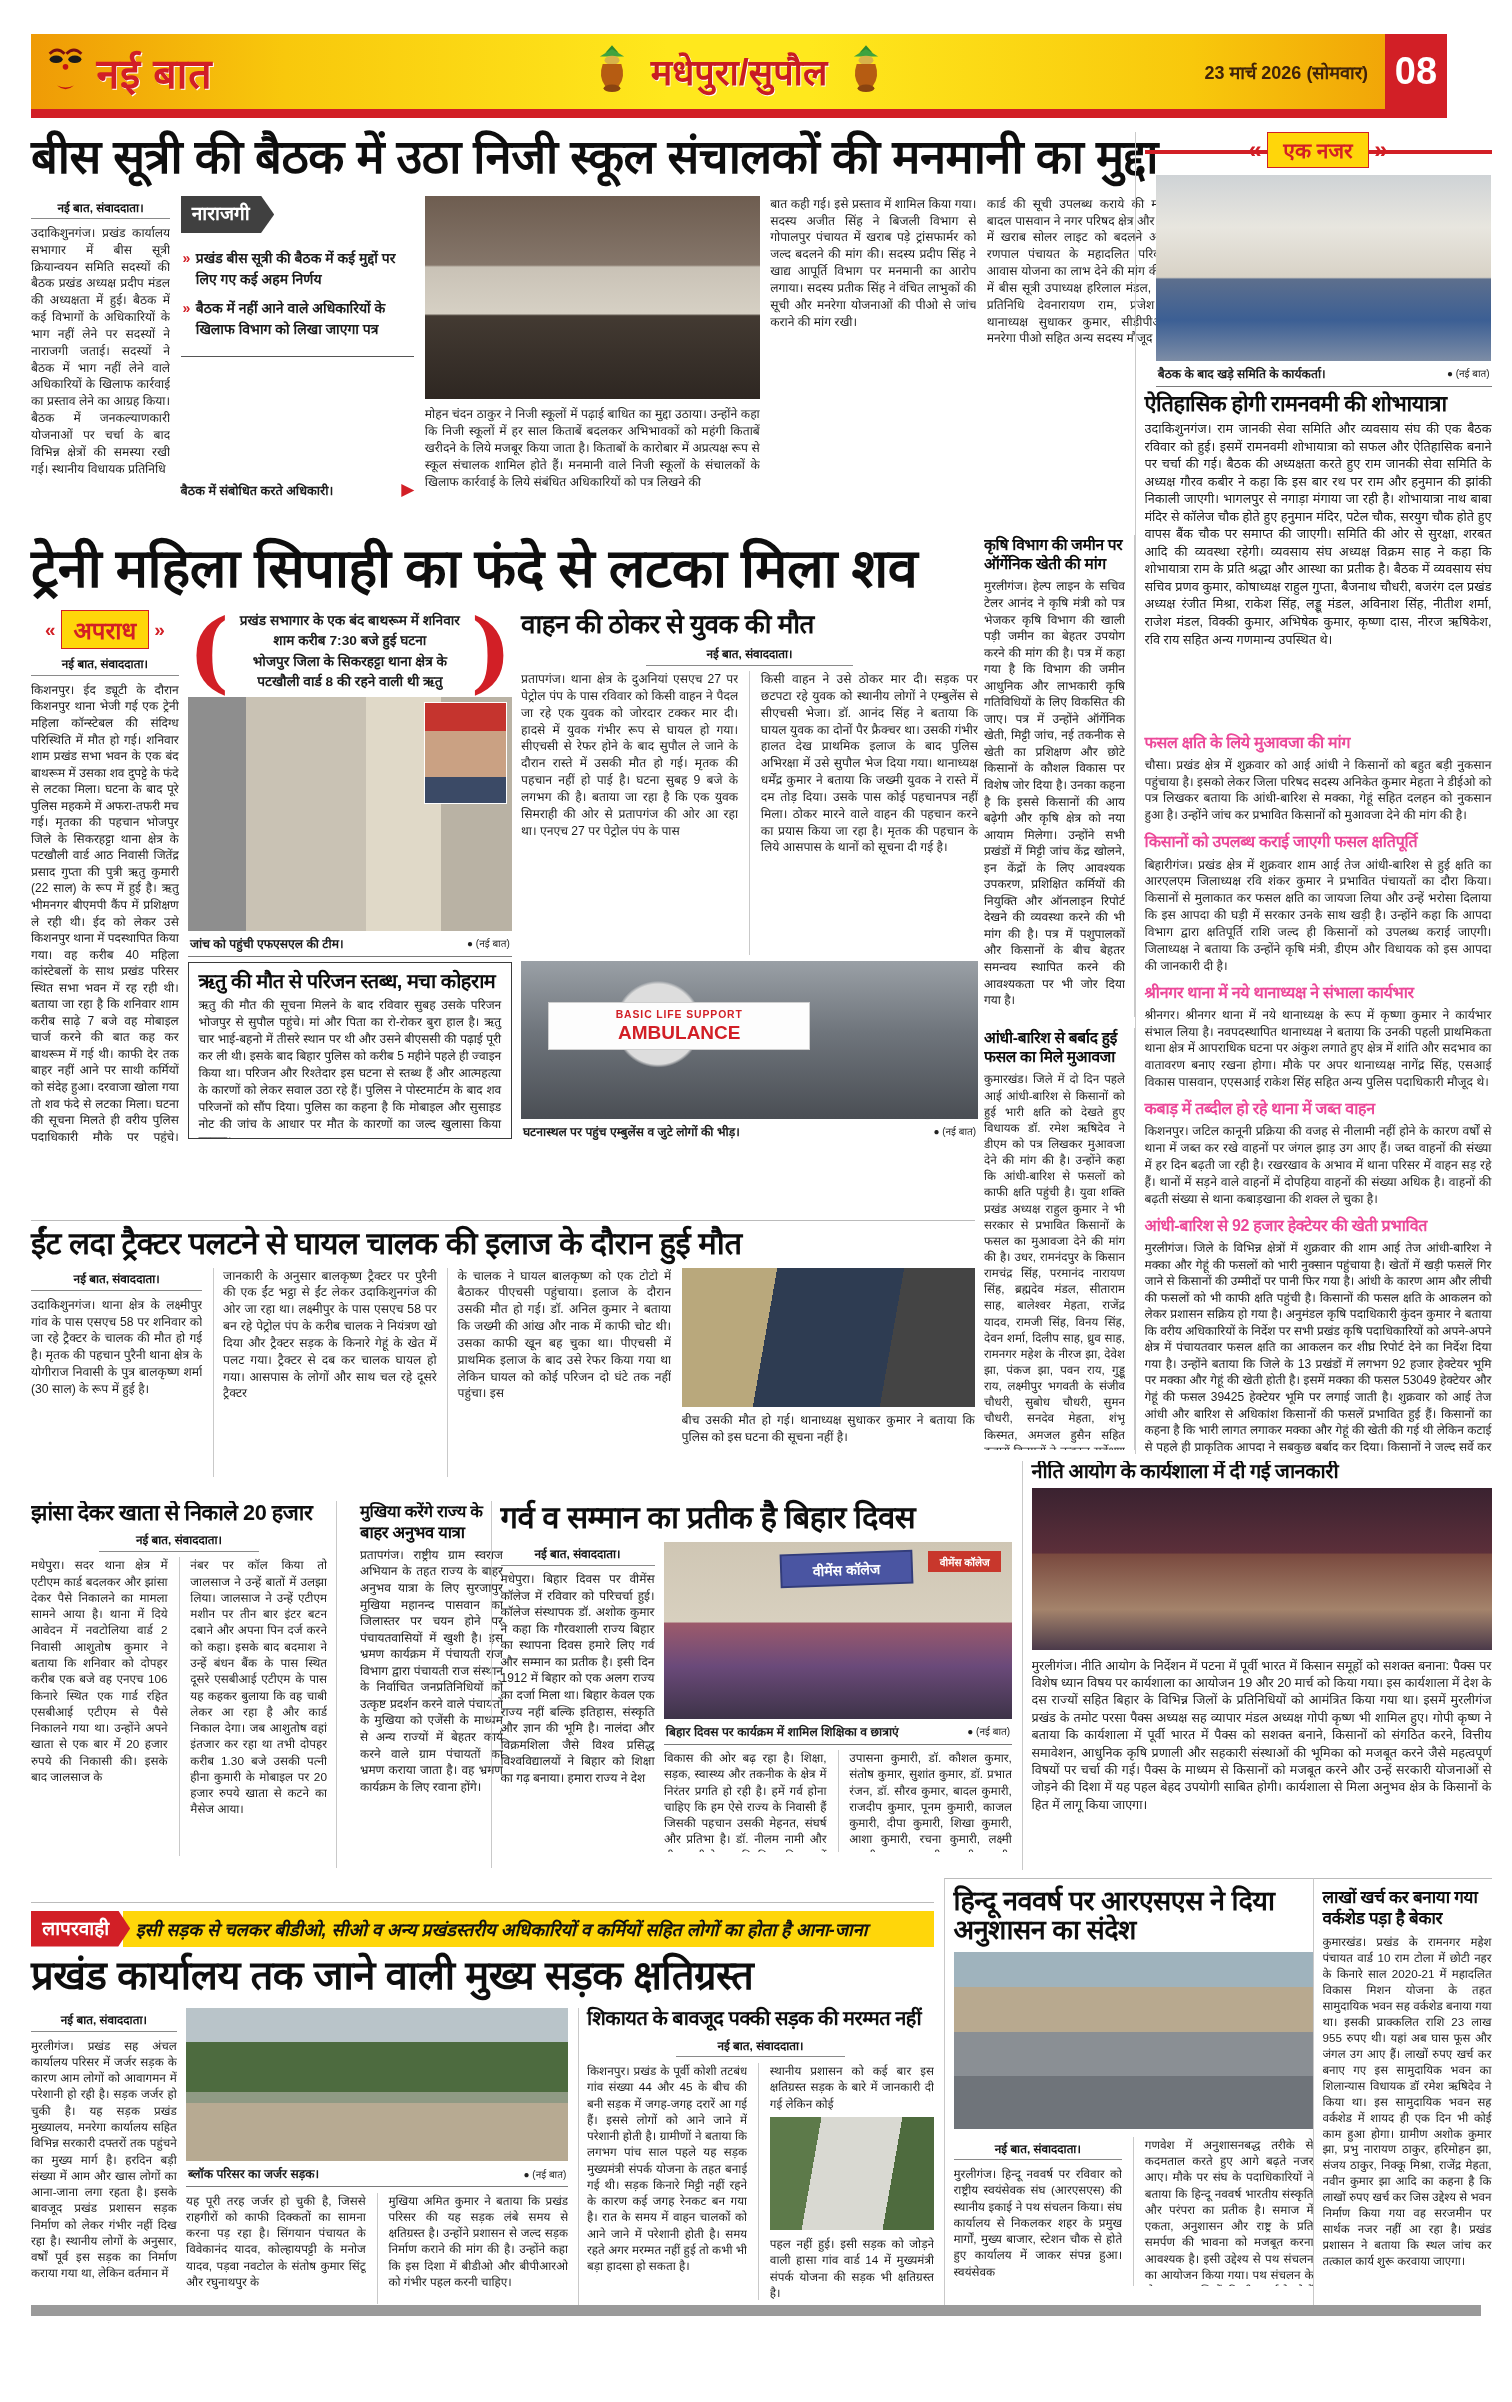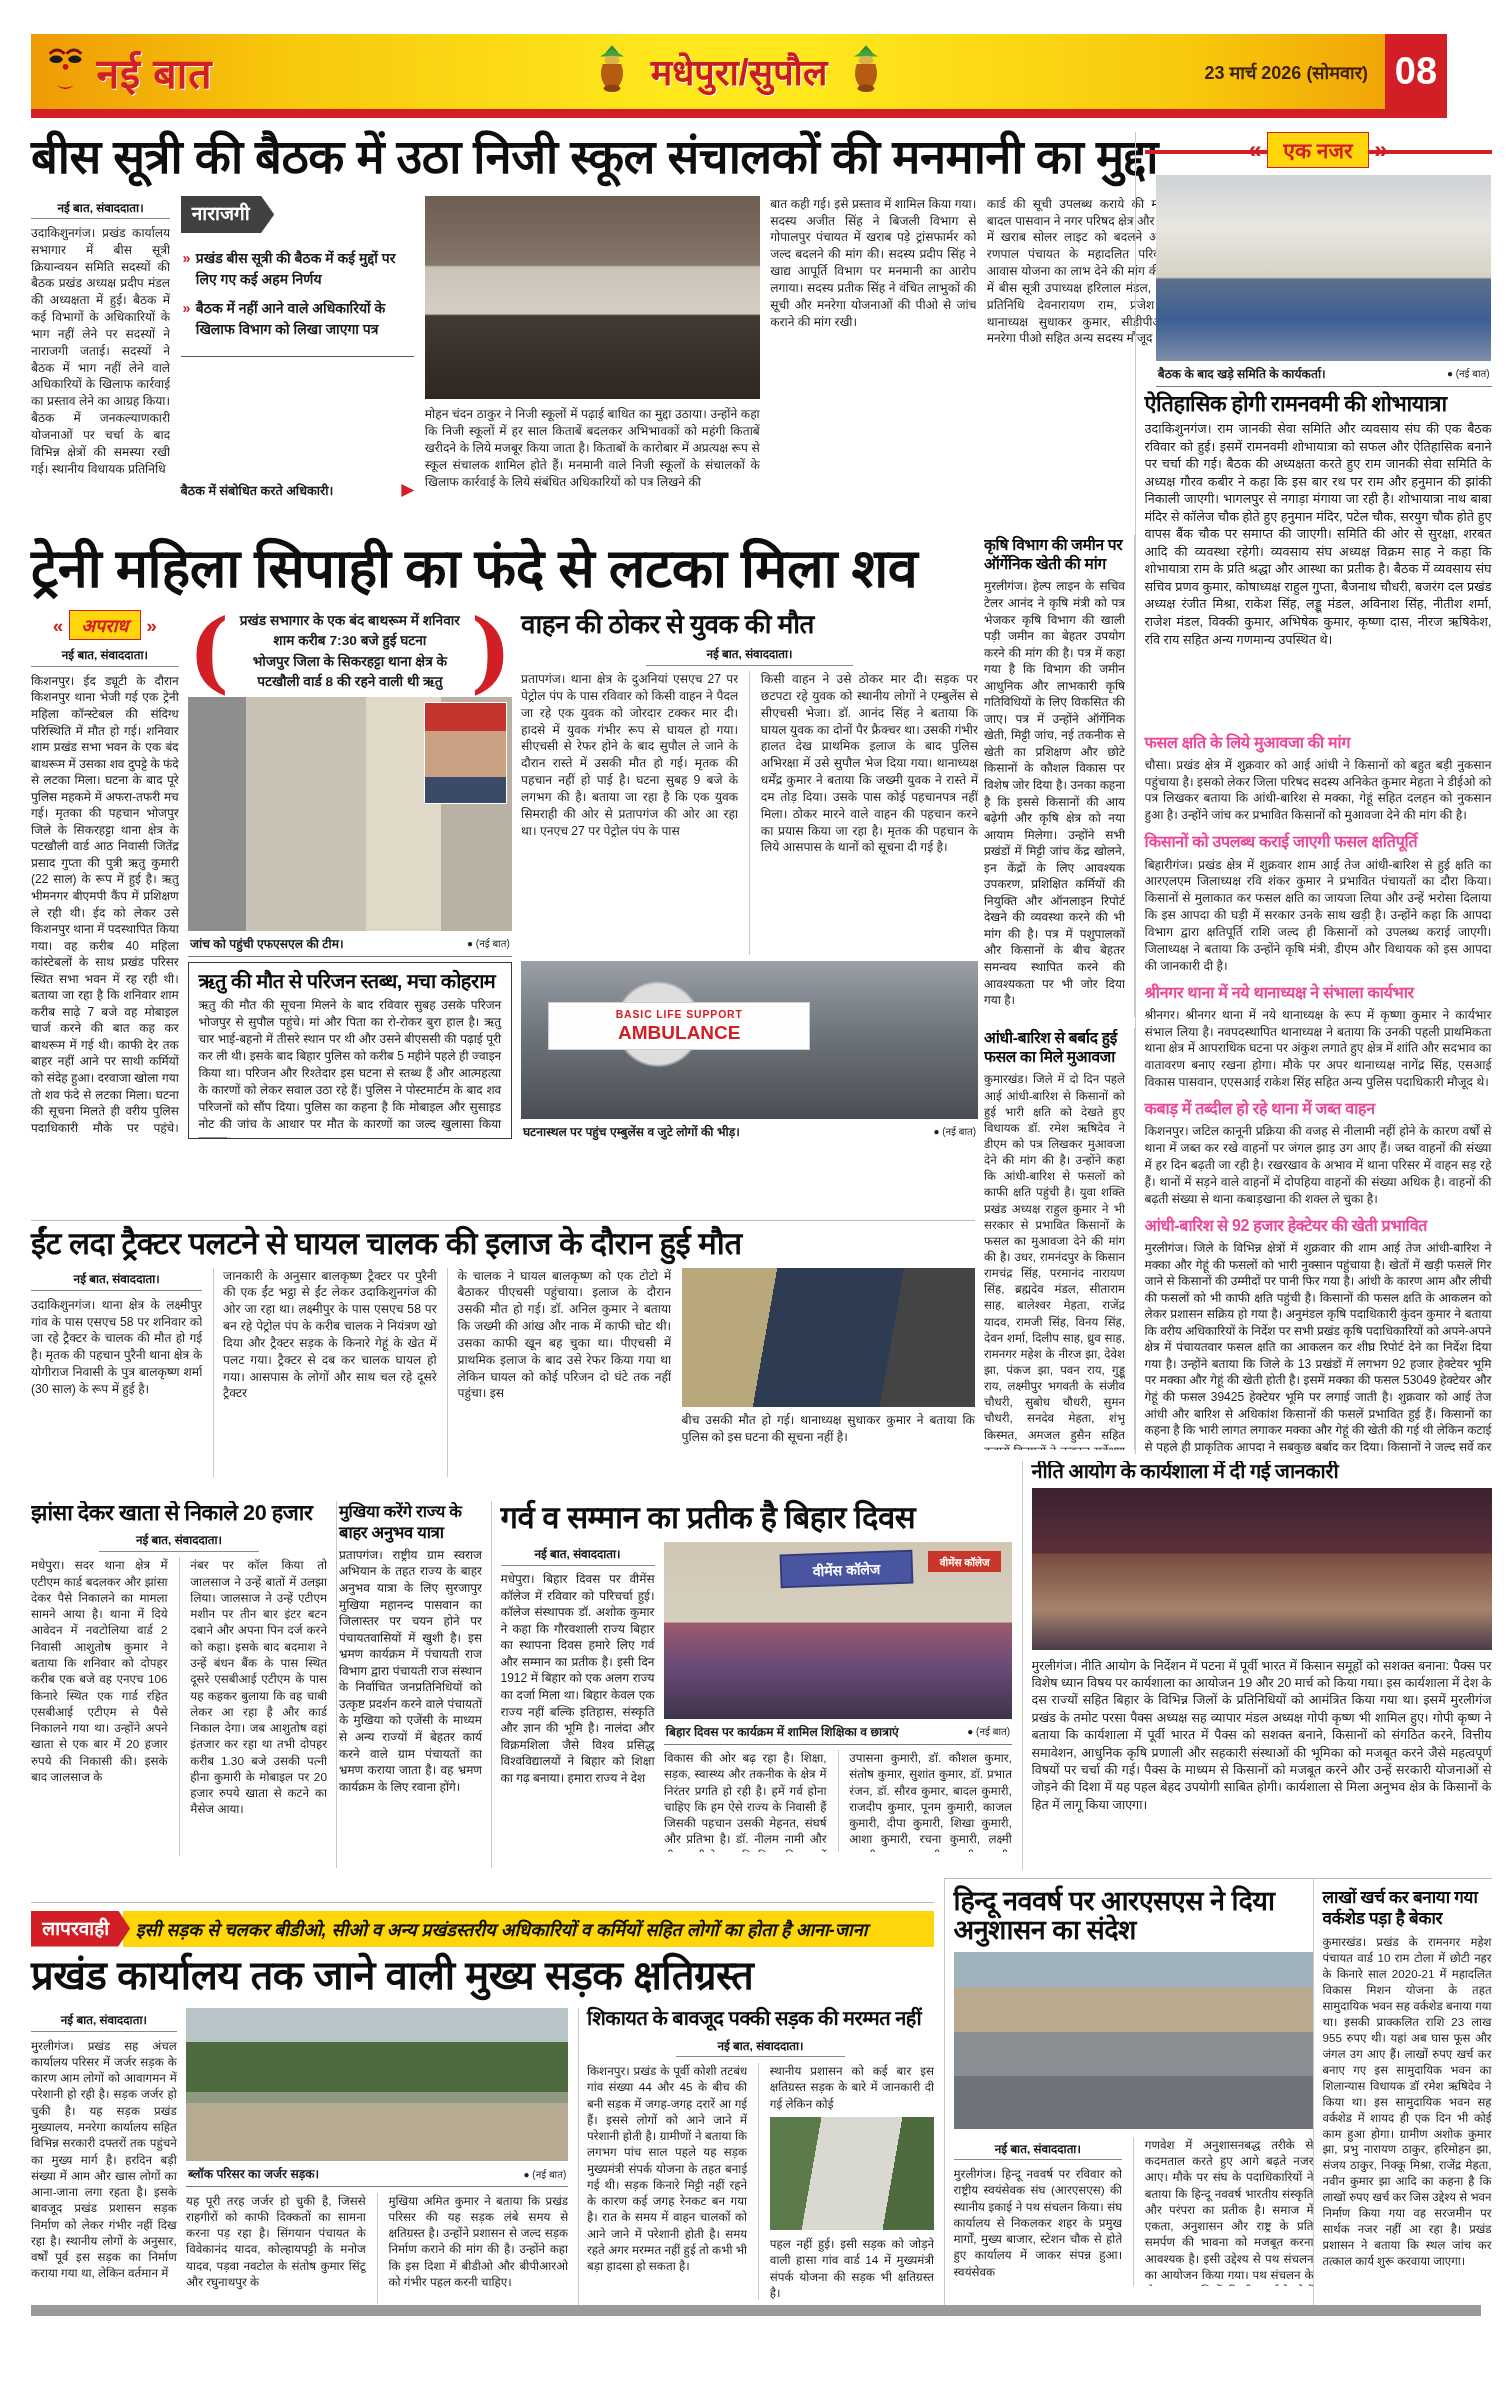--- a/index.html
+++ b/index.html
@@ -183,21 +183,21 @@
     <div class="ph ph-stage" style="width:100%;height:162px;"></div>
     <div class="body" style="font-size:12.6px;margin-top:7.5px;height:215px;">मुरलीगंज। नीति आयोग के निर्देशन में पटना में पूर्वी भारत में किसान समूहों को सशक्त बनाना: पैक्स पर विशेष ध्यान विषय पर कार्यशाला का आयोजन 19 और 20 मार्च को किया गया। इस कार्यशाला में देश के दस राज्यों सहित बिहार के विभिन्न जिलों के प्रतिनिधियों को आमंत्रित किया गया था। इसमें मुरलीगंज प्रखंड के तमोट परसा पैक्स अध्यक्ष सह व्यापार मंडल अध्यक्ष गोपी कृष्ण भी शामिल हुए। गोपी कृष्ण ने बताया कि कार्यशाला में पूर्वी भारत में पैक्स को सशक्त बनाने, किसानों को संगठित करने, वित्तीय समावेशन, आधुनिक कृषि प्रणाली और सहकारी संस्थाओं की भूमिका को मजबूत करने जैसे महत्वपूर्ण विषयों पर चर्चा की गई। पैक्स के माध्यम से किसानों को मजबूत करने और उन्हें सरकारी योजनाओं से जोड़ने की दिशा में यह पहल बेहद उपयोगी साबित होगी। कार्यशाला से मिला अनुभव क्षेत्र के किसानों के हित में लागू किया जाएगा।</div>
   </div>
 
   <div class="abs" style="left:31px;top:535px;width:947px;height:680px;">
     <div class="hh" style="font-size:54px;margin-top:3.8px;">ट्रेनी महिला सिपाही का फंदे से लटका मिला शव</div>
     <div style="display:flex;gap:9.4px;margin-top:13px;height:548px;">
       <div style="width:148px;overflow:hidden;">
         <div class="badge-row" style="margin-bottom:3.8px;">
           <span class="chev" style="font-size:19px;">«</span>
-          <span class="badge-y" style="font-size:18px;padding:1.9px 11.3px;font-style:italic;">अपराध</span>
+          <span class="badge-y" style="font-size:24px;padding:1.9px 11.3px;">अपराध</span>
           <span class="chev" style="font-size:19px;">»</span>
         </div>
         <div class="byline">नई बात, संवाददाता।</div>
         <div class="body" style="font-size:12px;height:461px;">किशनपुर। ईद ड्यूटी के दौरान किशनपुर थाना भेजी गई एक ट्रेनी महिला कॉन्स्टेबल की संदिग्ध परिस्थिति में मौत हो गई। शनिवार शाम प्रखंड सभा भवन के एक बंद बाथरूम में उसका शव दुपट्टे के फंदे से लटका मिला। घटना के बाद पूरे पुलिस महकमे में अफरा-तफरी मच गई। मृतका की पहचान भोजपुर जिले के सिकरहट्टा थाना क्षेत्र के पटखौली वार्ड आठ निवासी जितेंद्र प्रसाद गुप्ता की पुत्री ऋतु कुमारी (22 साल) के रूप में हुई है। ऋतु भीमनगर बीएमपी कैंप में प्रशिक्षण ले रही थी। ईद को लेकर उसे किशनपुर थाना में पदस्थापित किया गया। वह करीब 40 महिला कांस्टेबलों के साथ प्रखंड परिसर स्थित सभा भवन में रह रही थी। बताया जा रहा है कि शनिवार शाम करीब साढ़े 7 बजे वह मोबाइल चार्ज करने की बात कह कर बाथरूम में गई थी। काफी देर तक बाहर नहीं आने पर साथी कर्मियों को संदेह हुआ। दरवाजा खोला गया तो शव फंदे से लटका मिला। घटना की सूचना मिलते ही वरीय पुलिस पदाधिकारी मौके पर पहुंचे। थानाध्यक्ष रंजन कुमार ने बताया कि घटनास्थल से मृतका का मोबाइल जब्त कर जांच की जा रही है। हालांकि सुसाइड नोट की आधिकारिक पुष्टि अभी नहीं की गई है।</div>
       </div>
       <div style="width:324px;">
         <div class="quote" style="height:83px;">
           <span class="qm">(</span>
           <div class="qt">
             <div>प्रखंड सभागार के एक बंद बाथरूम में शनिवार शाम करीब 7:30 बजे हुई घटना</div>
@@ -268,21 +268,21 @@
 
   <div class="abs" style="left:31px;top:1501px;width:296px;height:367px;overflow:hidden;">
     <div class="hh" style="font-size:21.7px;white-space:nowrap;">झांसा देकर खाता से निकाले 20 हजार</div>
     <div class="byline" style="width:160px;margin:3.8px auto 5.6px;">नई बात, संवाददाता।</div>
     <div style="display:flex;gap:11.3px;height:299px;">
       <div class="body" style="width:139px;font-size:11.8px;">मधेपुरा। सदर थाना क्षेत्र में एटीएम कार्ड बदलकर और झांसा देकर पैसे निकालने का मामला सामने आया है। थाना में दिये आवेदन में नवटोलिया वार्ड 2 निवासी आशुतोष कुमार ने बताया कि शनिवार को दोपहर करीब एक बजे वह एनएच 106 किनारे स्थित एक गार्ड रहित एसबीआई एटीएम से पैसे निकालने गया था। उन्होंने अपने खाता से एक बार में 20 हजार रुपये की निकासी की। इसके बाद जालसाज के</div>
       <div class="body" style="width:139px;font-size:11.8px;border-left:0.9px solid #c9c9c9;padding-left:10.4px;">नंबर पर कॉल किया तो जालसाज ने उन्हें बातों में उलझा लिया। जालसाज ने उन्हें एटीएम मशीन पर तीन बार इंटर बटन दबाने और अपना पिन दर्ज करने को कहा। इसके बाद बदमाश ने उन्हें बंधन बैंक के पास स्थित दूसरे एसबीआई एटीएम के पास यह कहकर बुलाया कि वह चाबी लेकर आ रहा है और कार्ड निकाल देगा। जब आशुतोष वहां इंतजार कर रहा था तभी दोपहर करीब 1.30 बजे उसकी पत्नी हीना कुमारी के मोबाइल पर 20 हजार रुपये खाता से कटने का मैसेज आया।</div>
     </div>
   </div>
 
-  <div class="abs" style="left:336px;top:1501px;width:143px;height:367px;overflow:hidden;border-left:0.9px solid #c9c9c9;padding-left:2px;">
+  <div class="abs" style="left:336px;top:1501px;width:143px;height:367px;overflow:hidden;border-left:0.9px solid #c9c9c9;padding-left:23px;">
     <div class="sm-h" style="font-size:16.5px;"><span>मुखिया करेंगे राज्य के</span><br>
       <span>बाहर अनुभव यात्रा</span></div>
     <div class="body" style="font-size:12px;">प्रतापगंज। राष्ट्रीय ग्राम स्वराज अभियान के तहत राज्य के बाहर अनुभव यात्रा के लिए सुरजापुर मुखिया महानन्द पासवान का जिलास्तर पर चयन होने पर पंचायतवासियों में खुशी है। इस भ्रमण कार्यक्रम में पंचायती राज विभाग द्वारा पंचायती राज संस्थान के निर्वाचित जनप्रतिनिधियों को उत्कृष्ट प्रदर्शन करने वाले पंचायतों के मुखिया को एजेंसी के माध्यम से अन्य राज्यों में बेहतर कार्य करने वाले ग्राम पंचायतों का भ्रमण कराया जाता है। वह भ्रमण कार्यक्रम के लिए रवाना होंगे।</div>
   </div>
 
   <div class="abs" style="left:491px;top:1501px;width:522px;height:367px;border-left:0.9px solid #c9c9c9;padding-left:8.5px;">
     <div class="hh" style="font-size:31px;">गर्व व सम्मान का प्रतीक है बिहार दिवस</div>
     <div style="display:flex;gap:9.4px;margin-top:7.5px;">
       <div style="width:154px;overflow:hidden;height:282px;">
         <div class="byline">नई बात, संवाददाता।</div>

